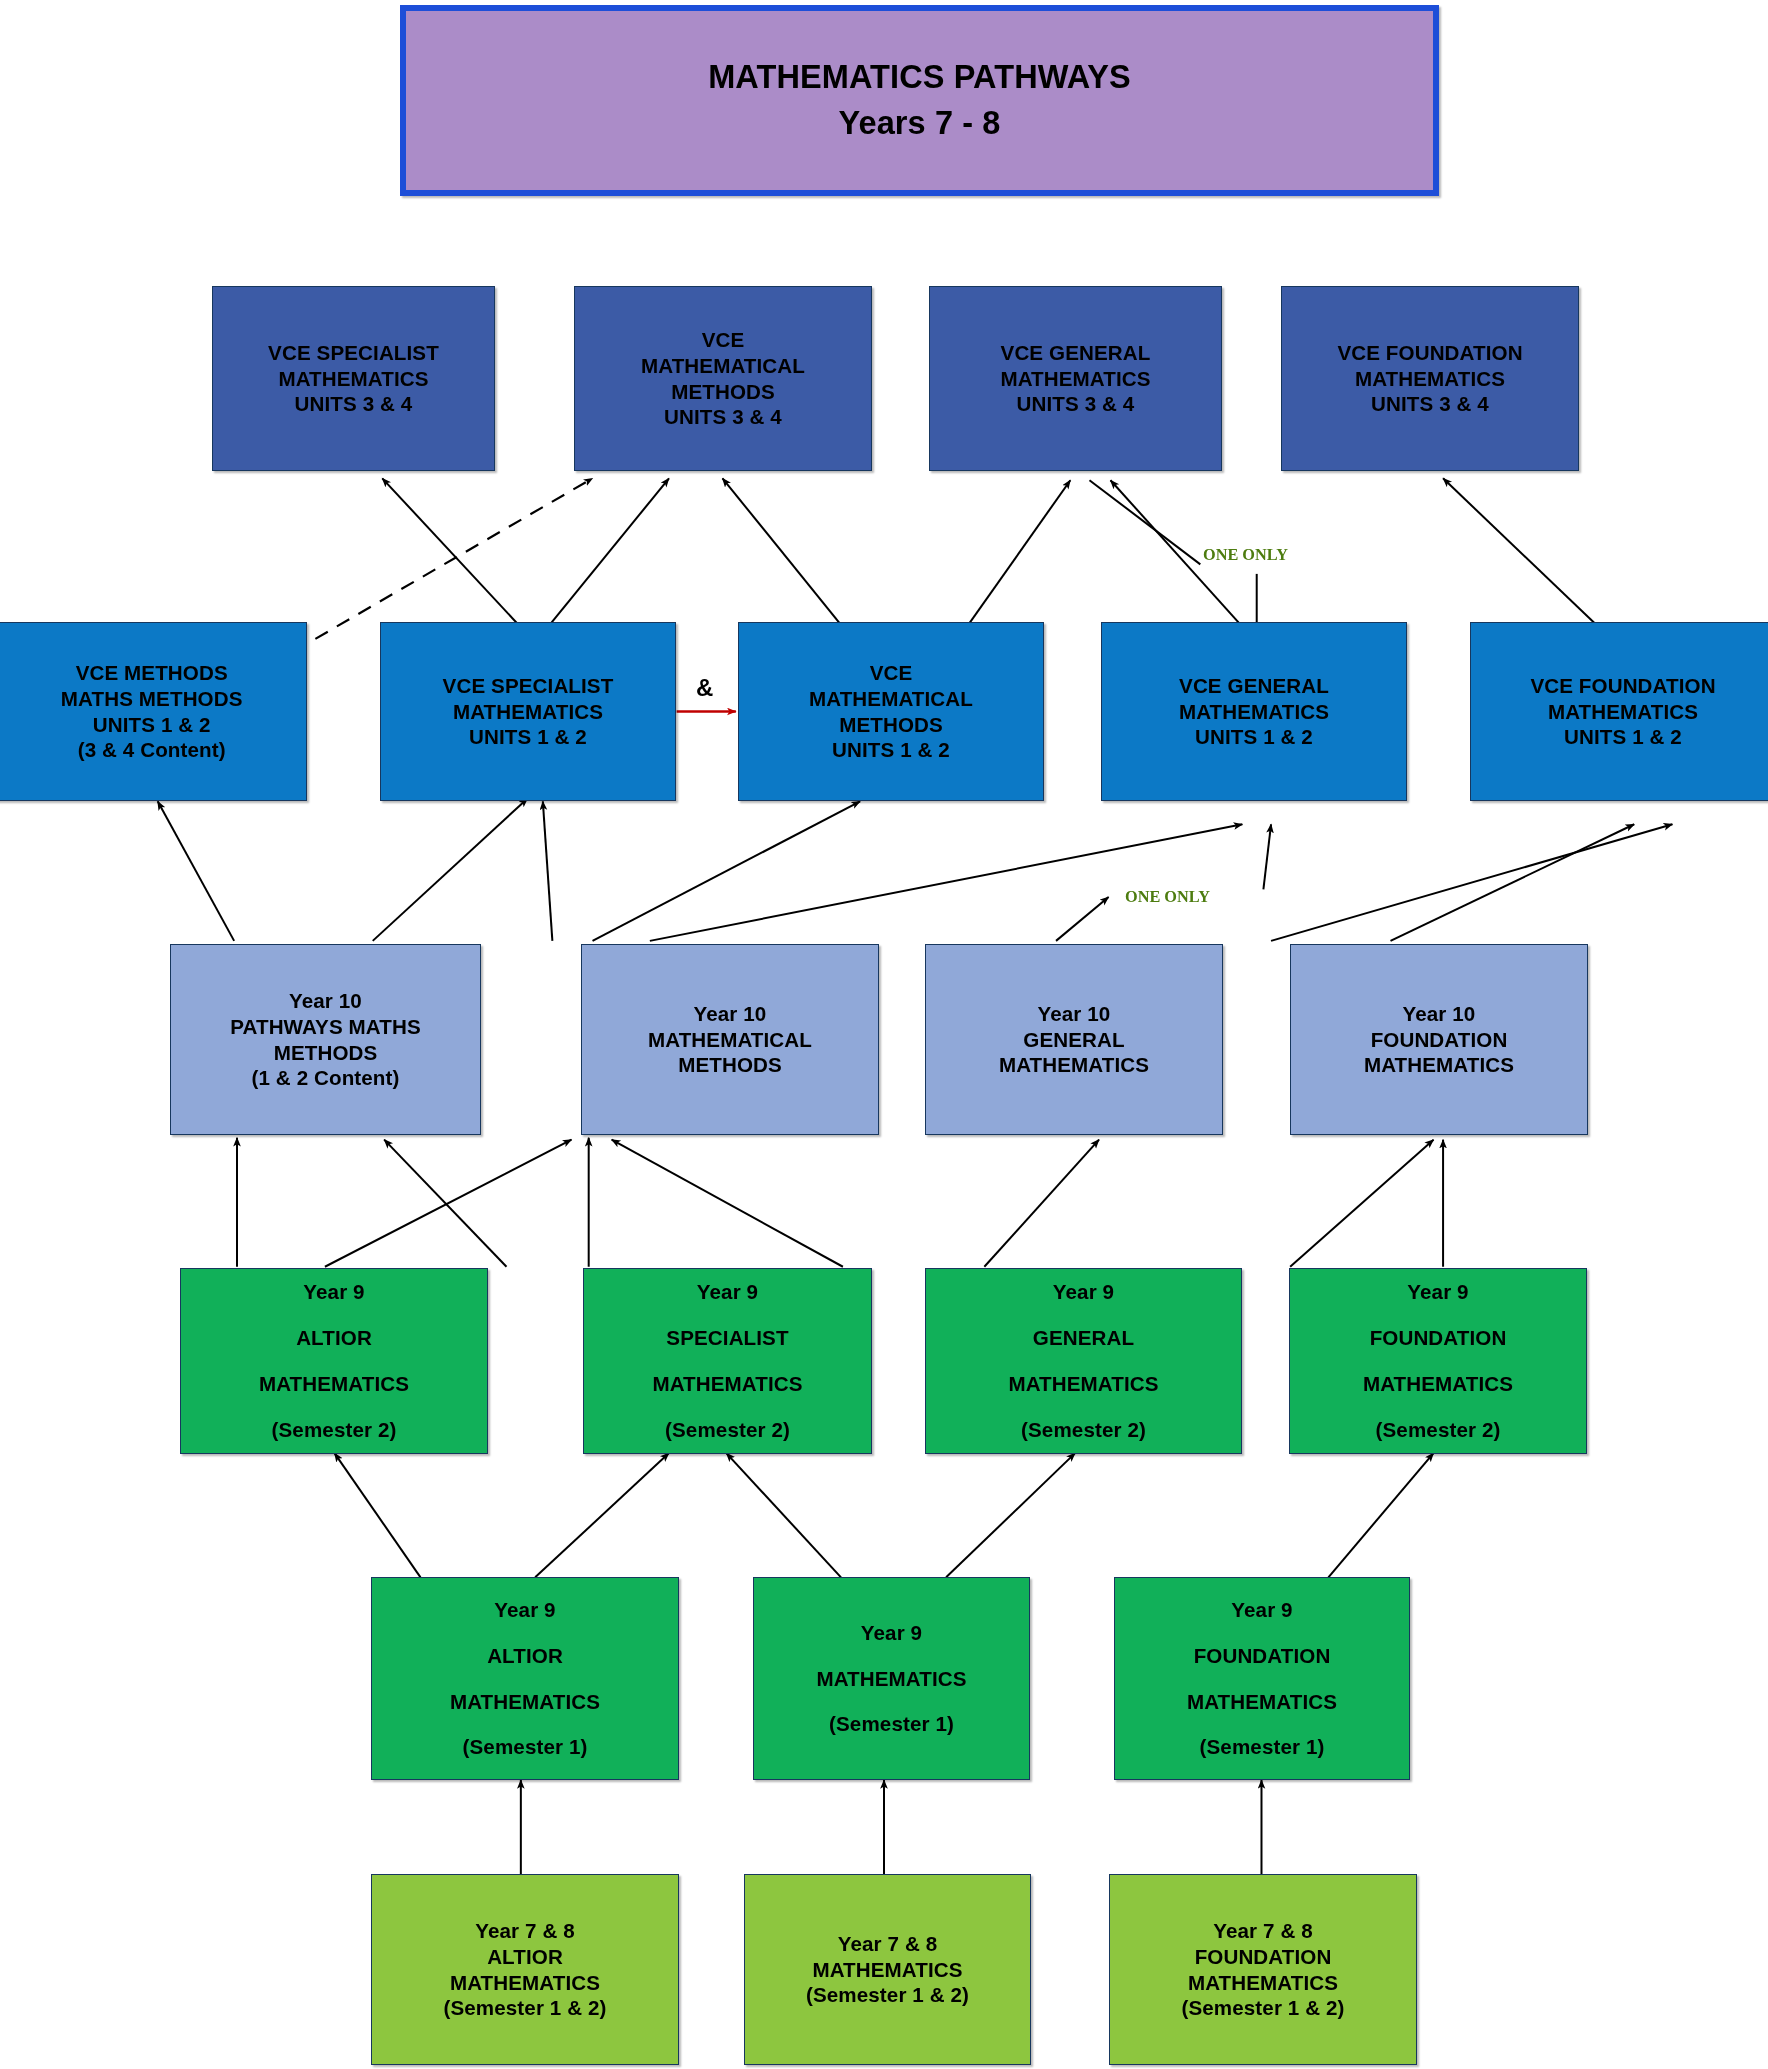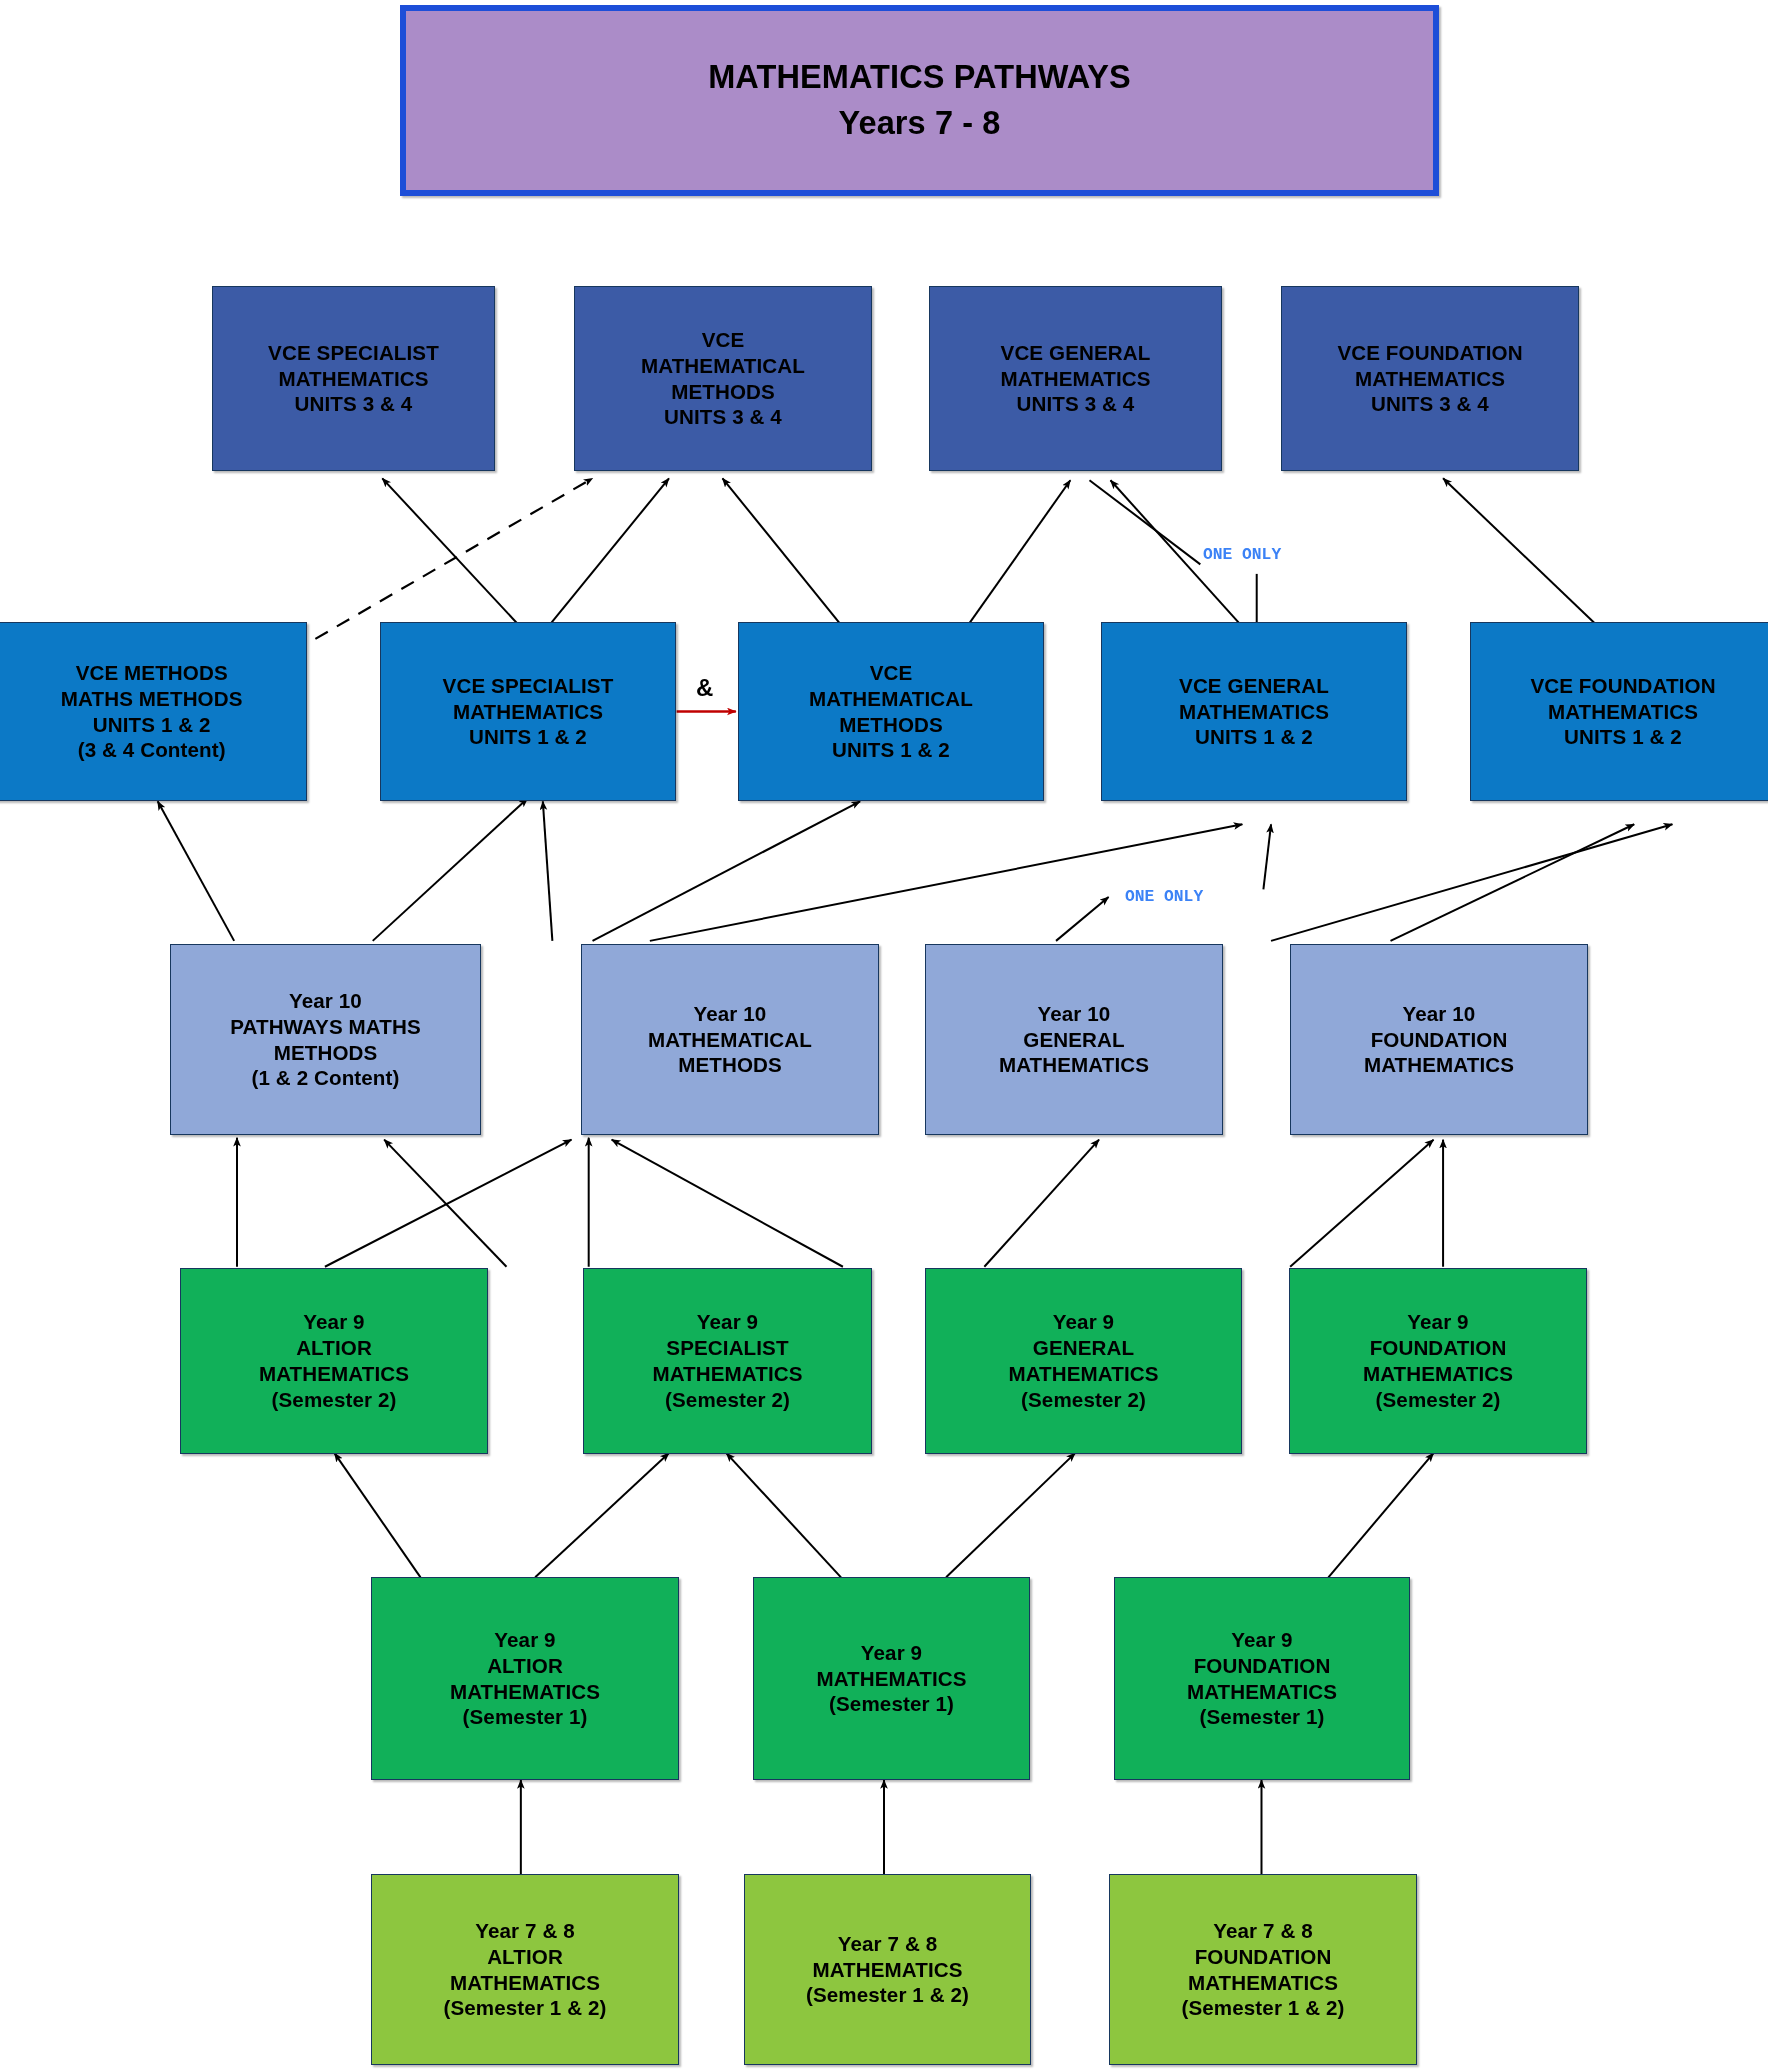--- a/index.html
+++ b/index.html
@@ -33,29 +33,29 @@
   .node .ln{display:block;white-space:nowrap;}
   .title-box{
     background:#ab8cc8;
     border:6px solid #1d4ed8;
     font-size:32.5px;
     line-height:1.42;
   }
   .r34{background:#3c5ba6;font-size:20.6px;}
   .r12{background:#0c79c6;font-size:20.6px;}
   .y10{background:#90a8d8;font-size:20.6px;}
-  .y9 {background:#11b059;font-size:20.6px;}
+  .y9 {background:#11b059;font-size:20.6px;gap:20px;}
   .y78{background:#8dc63f;font-size:20.6px;}
   .caption{
     position:absolute;
     font-size:16.3px;
     font-weight:bold;
-    color:#3b82f6;
+    color:#4d7c0f;
     white-space:nowrap;
-    font-family:Liberation Mono, monospace;
+    font-family:Liberation Serif, serif;
   }
   .amp{
     position:absolute;
     font-size:24px;
     font-weight:bold;
     color:#000000;
   }
 </style>
 </head>
 <body>

